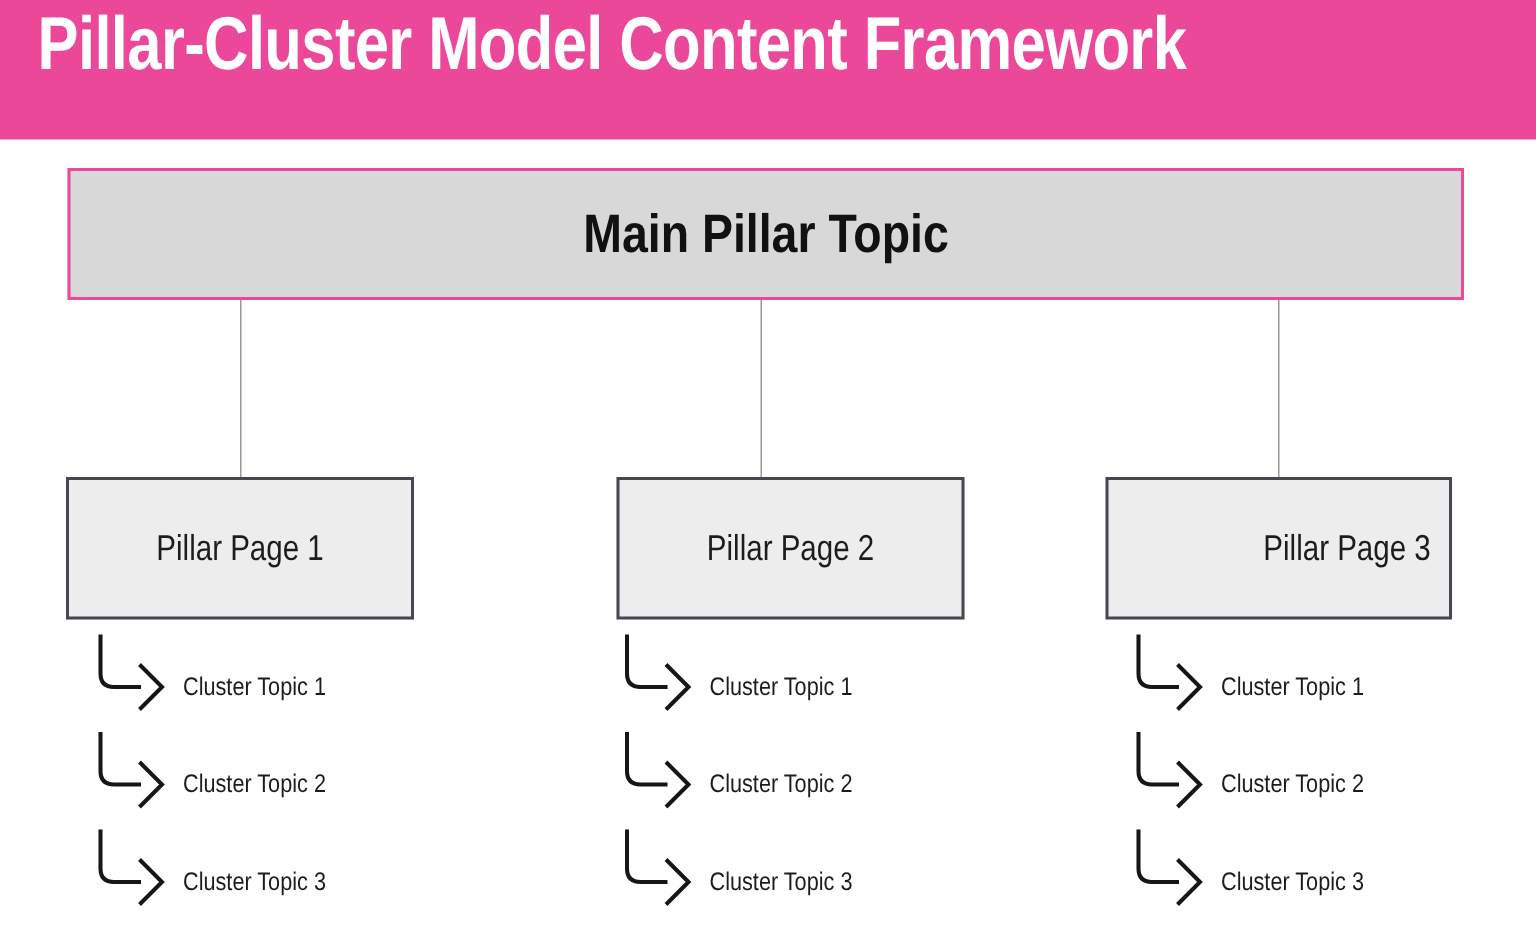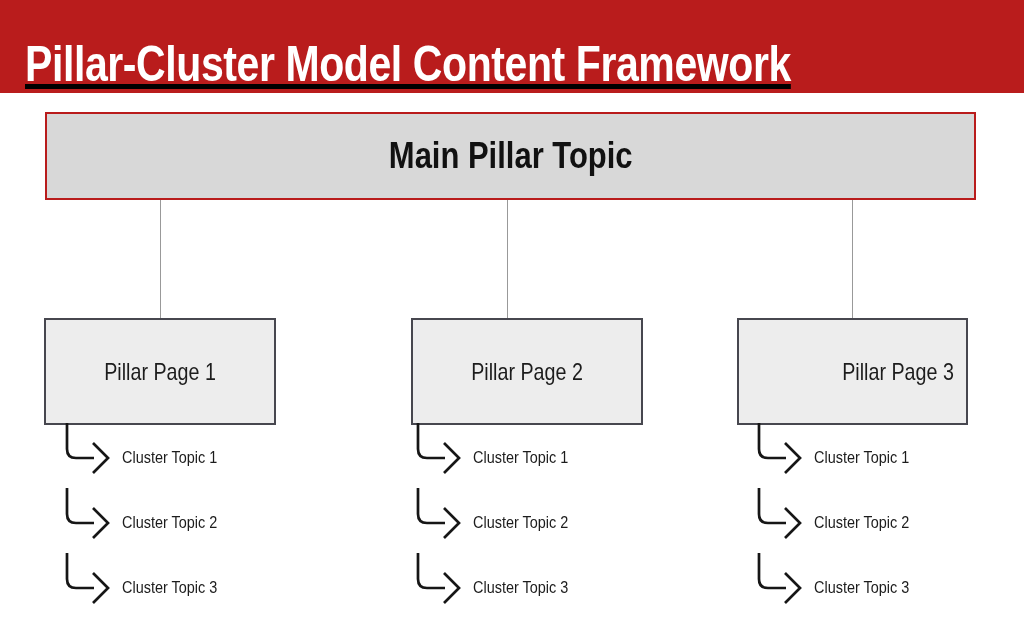--- a/index.html
+++ b/index.html
@@ -14,45 +14,44 @@
     height: 621px;
     background: #ffffff;
     overflow: hidden;
   }
 
   
   .header-band {
     position: absolute;
     left: 0; top: 0;
     width: 1024px; height: 93px;
-    background: #b91c1c;
+    background: #ec4899;
     display: flex;
-    align-items: flex-end;
-    text-decoration: underline;
+    align-items: flex-start;
   }
   .header-title {
     color: #ffffff;
     font-size: 50px;
     font-weight: bold;
     letter-spacing: -0.5px;
     white-space: nowrap;
     margin-left: 25px;
     display: inline-block;
     transform: scaleX(0.82);
     transform-origin: left center;
   }
 
   
   .main-box {
     position: absolute;
     left: 45px; top: 112px;
     width: 931px; height: 88px;
     box-sizing: border-box;
     background: #d8d8d8;
-    border: 2px solid #b91c1c;
+    border: 2px solid #ec4899;
     display: flex;
     align-items: center;
     justify-content: center;
   }
   .main-box-label {
     color: #111111;
     font-size: 36px;
     font-weight: bold;
     white-space: nowrap;
     display: inline-block;
@@ -69,21 +68,21 @@
     background: #999999;
   }
   .connector.c1 { left: 160px; }
   .connector.c2 { left: 507px; }
   .connector.c3 { left: 852px; }
 
   
   .pillar-box {
     position: absolute;
     top: 318px;
-    width: 232px; height: 107px;
+    width: 232px; height: 95px;
     box-sizing: border-box;
     background: #ededed;
     border: 2px solid #47474f;
     display: flex;
     align-items: center;
     justify-content: center;
   }
   .pillar-box.c1 { left: 44px; }
   .pillar-box.c2 { left: 411px; }
   .pillar-box.c3 { left: 737px; width: 231px; justify-content: flex-end; }

